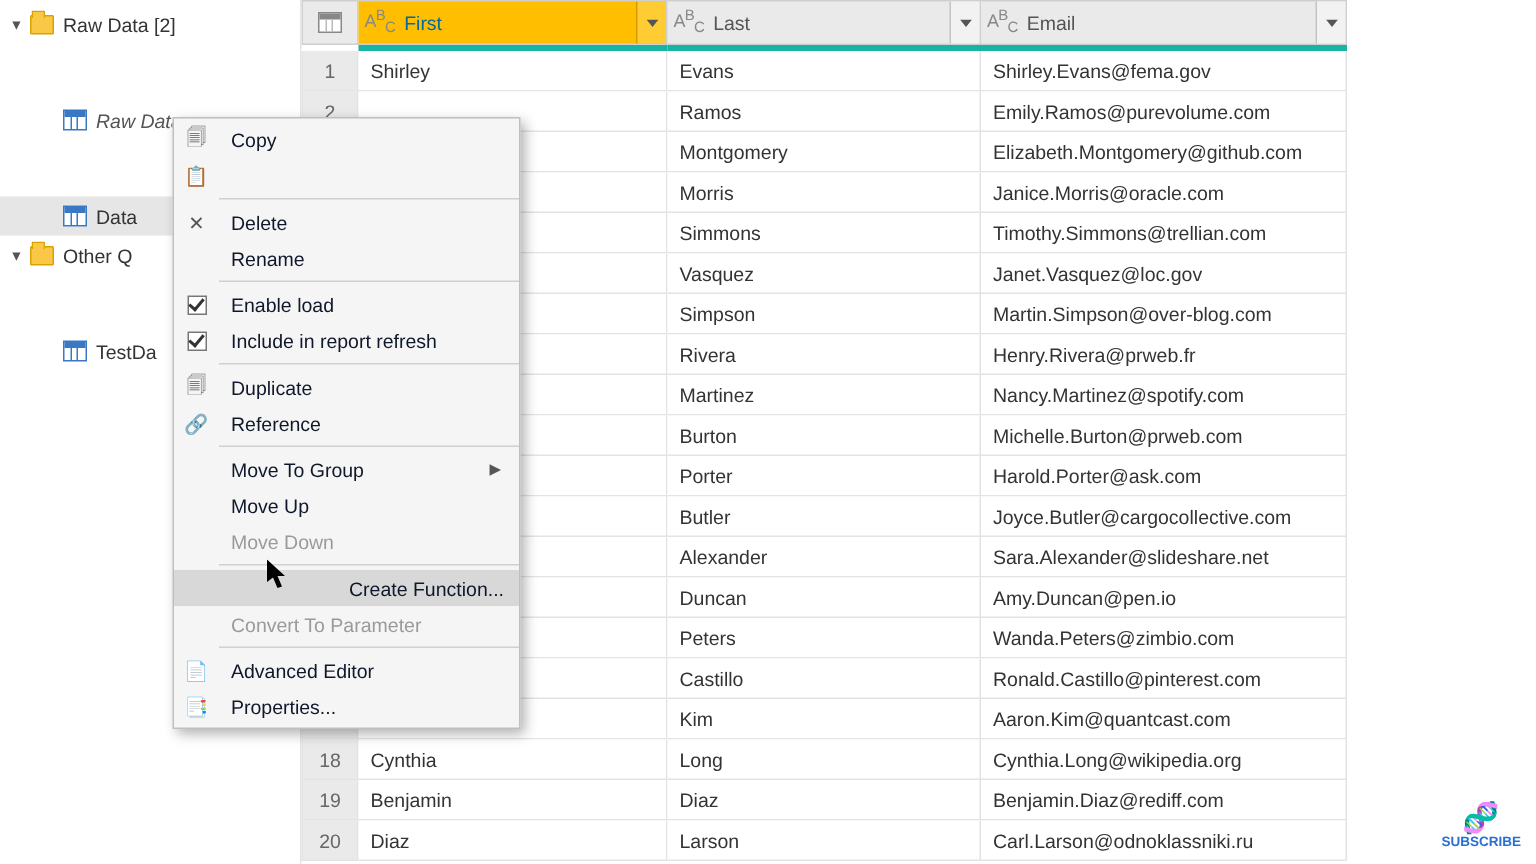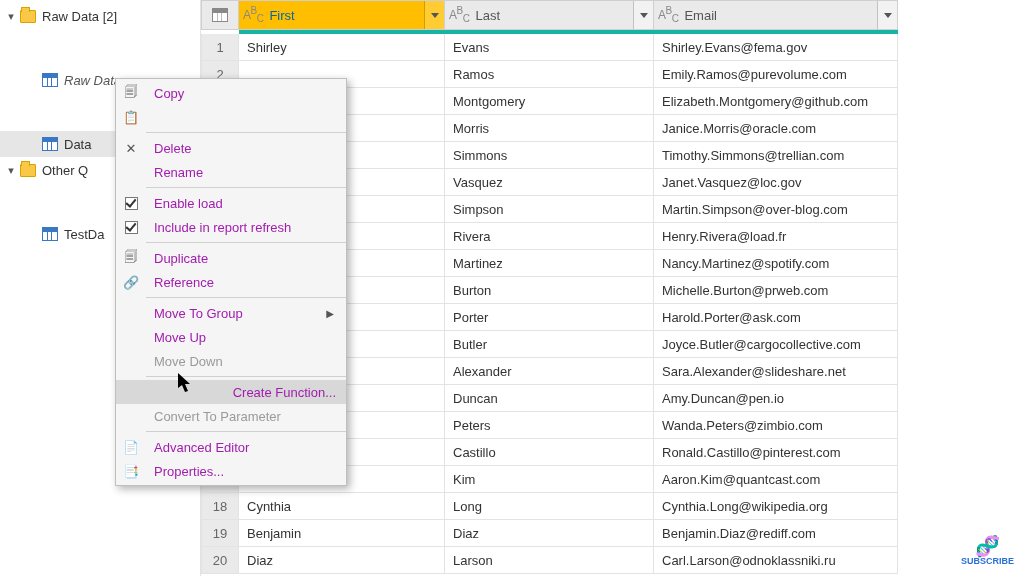--- a/index.html
+++ b/index.html
@@ -49,21 +49,21 @@
   .cell.rownum { width: 38px; flex: none; justify-content: center; background: #eaeaea; color: #666; border-left: 1px solid #e3e3e3; }
   .row:nth-child(even) .cell:not(.rownum) { background: #fff; }
   .row:nth-child(even) .cell.rownum { background: #eaeaea; }
   .hdr-corner-icon { width: 16px; height: 14px; border: 1px solid #888; background: #fff; position: relative; }
   .hdr-corner-icon::before { content: ""; position: absolute; left: 0; right: 0; top: 0; height: 4px; background: #888; }
   .hdr-corner-icon::after { content: ""; position: absolute; left: 4px; top: 4px; bottom: 0; width: 1px; background: #bbb; box-shadow: 4px 0 0 #bbb; }
   
   .ctx { position: absolute; left: 115px; top: 78px; width: 232px; background: #f5f5f5; border: 1px solid #bfbfbf; box-shadow: 3px 3px 8px rgba(0,0,0,0.3); z-index: 50; padding: 2px 0; }
   .ctx-item { display: flex; align-items: center; height: 24px; padding: 0 10px 0 0; gap: 8px; cursor: default; }
   .ctx-item .ic { width: 30px; display: flex; justify-content: center; align-items: center; color: #555; }
-  .ctx-item .lbl { flex: 1; color: #a21caf; white-space: nowrap; }
+  .ctx-item .lbl { flex: 1; color: #0f172a; white-space: nowrap; }
   .ctx-item.disabled .lbl { color: #9a9a9a; }
   .ctx-item.hover { background: #d8d8d8; text-align: right; }
   .ctx-item .sub { color: #555; font-size: 10px; padding-right: 2px; }
   .ctx-sep { height: 1px; background: #d0d0d0; margin: 3px 0 3px 30px; }
   .ctx-item .chk { width: 13px; height: 13px; border: 1px solid #777; background: #fff; position: relative; }
   .ctx-item .chk.checked::after { content: ""; position: absolute; left: 2px; top: -1px; width: 4px; height: 8px; border: solid #333; border-width: 0 2px 2px 0; transform: rotate(40deg); }
   .cursor { position: absolute; left: 178px; top: 373px; z-index: 60; }
   .cursor svg { width: 14px; height: 20px; }
   
   .subscribe { position: absolute; right: 10px; bottom: 10px; text-align: center; color: #2a6fd6; font-size: 9px; font-weight: 600; z-index: 30; }
@@ -185,21 +185,21 @@
           <div class="row">
             <div class="cell rownum">7</div>
             <div class="cell col first"></div>
             <div class="cell col last">Simpson</div>
             <div class="cell col email">Martin.Simpson@over-blog.com</div>
           </div>
           <div class="row">
             <div class="cell rownum">8</div>
             <div class="cell col first"></div>
             <div class="cell col last">Rivera</div>
-            <div class="cell col email">Henry.Rivera@load.fr</div>
+            <div class="cell col email">Henry.Rivera@prweb.fr</div>
           </div>
           <div class="row">
             <div class="cell rownum">9</div>
             <div class="cell col first"></div>
             <div class="cell col last">Martinez</div>
             <div class="cell col email">Nancy.Martinez@spotify.com</div>
           </div>
           <div class="row">
             <div class="cell rownum">10</div>
             <div class="cell col first"></div>

